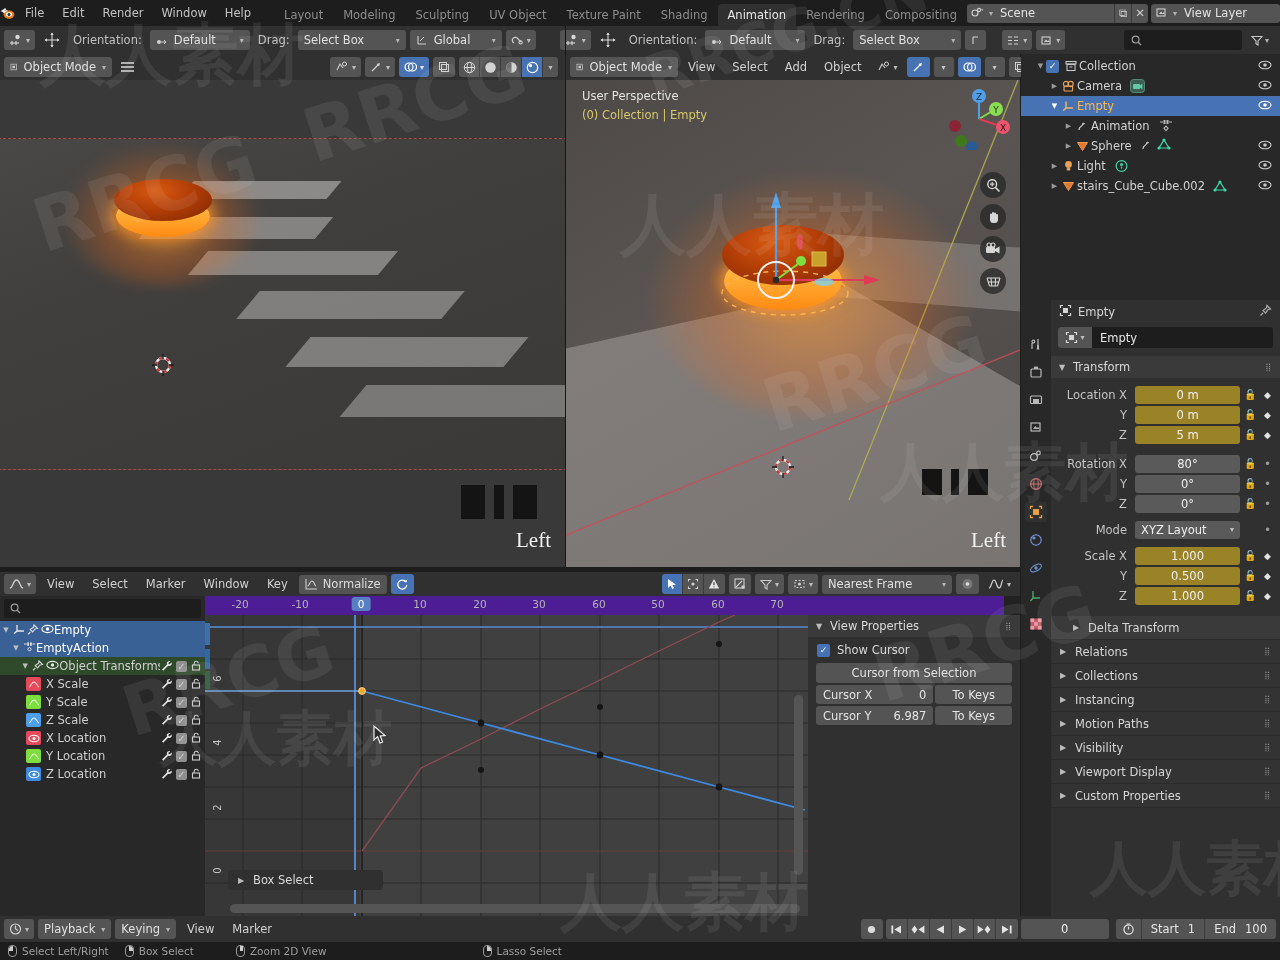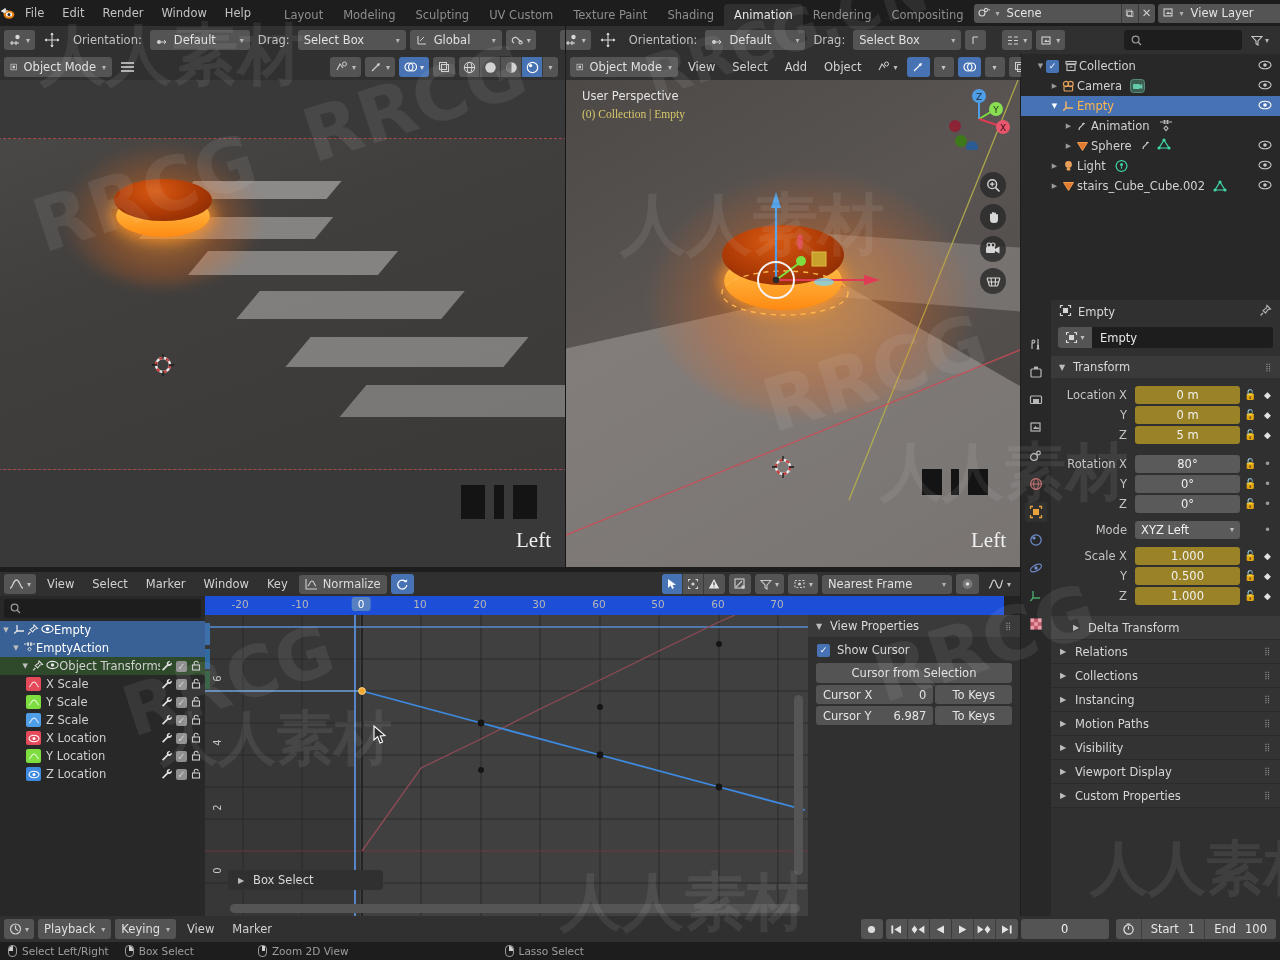--- a/index.html
+++ b/index.html
@@ -78,21 +78,21 @@
     background:linear-gradient(160deg,#4a4846 0%,#413f3e 35%,#3a3938 100%);
     border-top:1px dashed #a24a4a; border-bottom:1px dashed #a24a4a;
   }
   .stairs { position:absolute; inset:0; }
   .step {
     position:absolute; background:#cfcdcb; opacity:.62;
     transform: skewX(-40deg) ;
   }
   .vp-text { position:absolute; color:#e4e4e4; font-size:11.5px; }
   .vp-persp { left:16px; top:9px; }
-  .vp-coll { left:16px; top:28px; color:#d8c86a;font-family:Liberation Serif, serif; }
+  .vp-coll { left:16px; top:28px; color:#d8c86a; }
   .vp-label-left {
     position:absolute; right:14px; bottom:14px; font-size:21px; color:#f0f0f0;
     font-family:Liberation Serif, serif;
   }
   .blackblocks { position:absolute; right:28px; bottom:48px; display:flex; gap:9px; align-items:flex-end; }
   .blackblocks i { display:block; background:#141414; }
 
   
   .glowdisc { position:absolute; }
   .disc-glow {
@@ -174,21 +174,21 @@
   .ch-row.grp { background:#2e4a2a; }
   .ch-tri { width:12px; text-align:center; font-size:7px; color:#bfbfbf; flex:none; }
   .ch-ico { width:14px; text-align:center; flex:none; font-size:10px; color:#c4c4c4; }
   .ch-swatch { width:15px; height:14px; border-radius:2px; flex:none; margin-right:5px; display:flex; align-items:center; justify-content:center; }
   .ch-name { white-space:nowrap; overflow:hidden; }
   .ch-tools { margin-left:auto; display:flex; align-items:center; gap:4px; flex:none; }
   .ch-tools span { color:#cfcfcf; font-size:10px; }
   .ch-chk { width:11px; height:11px; background:#8f8f8f; border-radius:2px; color:#2a2a2a; font-size:8px; display:flex; align-items:center; justify-content:center;}
 
   .ge-main { position:absolute; left:205px; top:24px; right:0; bottom:0; }
-  .ruler { position:absolute; left:0; top:0; right:16px; height:19px; background:#1d4ed8; }
+  .ruler { position:absolute; left:0; top:0; right:16px; height:19px; background:#4c1d95; }
   .ruler .tk { position:absolute; top:2px; transform:translateX(-50%); color:#b6b6b6; font-size:10.5px; }
   .ruler .cf { position:absolute; top:1px; transform:translateX(-50%); background:#5680c2; color:#fff; border-radius:3px; padding:1px 6px; font-size:10.5px; }
   .graph { position:absolute; left:0; top:19px; right:0; bottom:0; background:#404040; overflow:hidden; }
   .gutter { position:absolute; left:0; top:0; width:155px; bottom:0; background:#373737; }
   .gy { position:absolute; left:6px; color:#c6c6c6; font-size:10px; transform:rotate(-90deg) translateX(50%); transform-origin:right center; }
   .ge-sidebar { position:absolute; right:0; top:19px; width:212px; bottom:0; background:#303030; }
   .vp-hdr { height:22px; display:flex; align-items:center; gap:6px; padding:0 8px; color:#dcdcdc; font-size:11.5px; background:#3a3a3a; }
   .sb-chk { display:flex; align-items:center; gap:7px; padding:6px 9px 4px 9px; color:#d8d8d8; font-size:11.5px; }
   .cbx { width:13px; height:13px; background:#4772b3; border-radius:2px; color:#fff; font-size:9px; display:flex; align-items:center; justify-content:center; }
   .sb-btn { margin:2px 8px; height:20px; background:#545454; border-radius:3px; display:flex; align-items:center; justify-content:center; color:#e2e2e2; font-size:11.5px; }
@@ -242,21 +242,21 @@
     <div class="menu-item">File</div>
     <div class="menu-item">Edit</div>
     <div class="menu-item">Render</div>
     <div class="menu-item">Window</div>
     <div class="menu-item">Help</div>
 
     <div class="wsp-tabs">
       <div class="wsp-tab">Layout</div>
       <div class="wsp-tab">Modeling</div>
       <div class="wsp-tab">Sculpting</div>
-      <div class="wsp-tab">UV Custom</div>
+      <div class="wsp-tab">UV Object</div>
       <div class="wsp-tab">Texture Paint</div>
       <div class="wsp-tab">Shading</div>
       <div class="wsp-tab active">Animation</div>
       <div class="wsp-tab">Rendering</div>
       <div class="wsp-tab">Compositing</div>
     </div>
 
     <div class="topbar-right">
       <div class="id-field">
         <div class="idicon">
@@ -962,21 +962,21 @@
         <div class="field-row">
           <div class="field-lbl">Z</div>
           <div class="field-val plain">0°</div>
           <div class="lockico">🔓</div>
           <div class="keyico dot">•</div>
         </div>
         <div style="height:5px;"></div>
         <div class="field-row">
           <div class="field-lbl">Mode</div>
           <div class="field-val plain combo">
-            <span>XYZ Left</span>
+            <span>XYZ Layout</span>
             <span style="font-size:8px;color:#c2c2c2;">▾</span>
           </div>
           <div class="lockico"></div>
           <div class="keyico dot">•</div>
         </div>
         <div style="height:5px;"></div>
         <div class="field-row">
           <div class="field-lbl">Scale X</div>
           <div class="field-val anim">1.000</div>
           <div class="lockico">🔓</div>
@@ -1552,21 +1552,21 @@
 
   <div class="status">
     <div class="st-item">
       <span class="mouse-ico l"></span>
       <span>Select Left/Right</span>
     </div>
     <div class="st-item">
       <span class="mouse-ico r"></span>
       <span>Box Select</span>
     </div>
-    <div class="st-item" style="margin-left:48px;align-items:flex-end;">
+    <div class="st-item" style="margin-left:26px;align-items:flex-end;">
       <span class="mouse-ico m"></span>
       <span>Zoom 2D View</span>
     </div>
     <div class="st-item" style="margin-left:140px;">
       <span class="mouse-ico r"></span>
       <span>Lasso Select</span>
     </div>
   </div>
 
   <div class="wm" style="left:30px;top:150px;font-size:74px;transform:rotate(-18deg);">RRCG</div>

